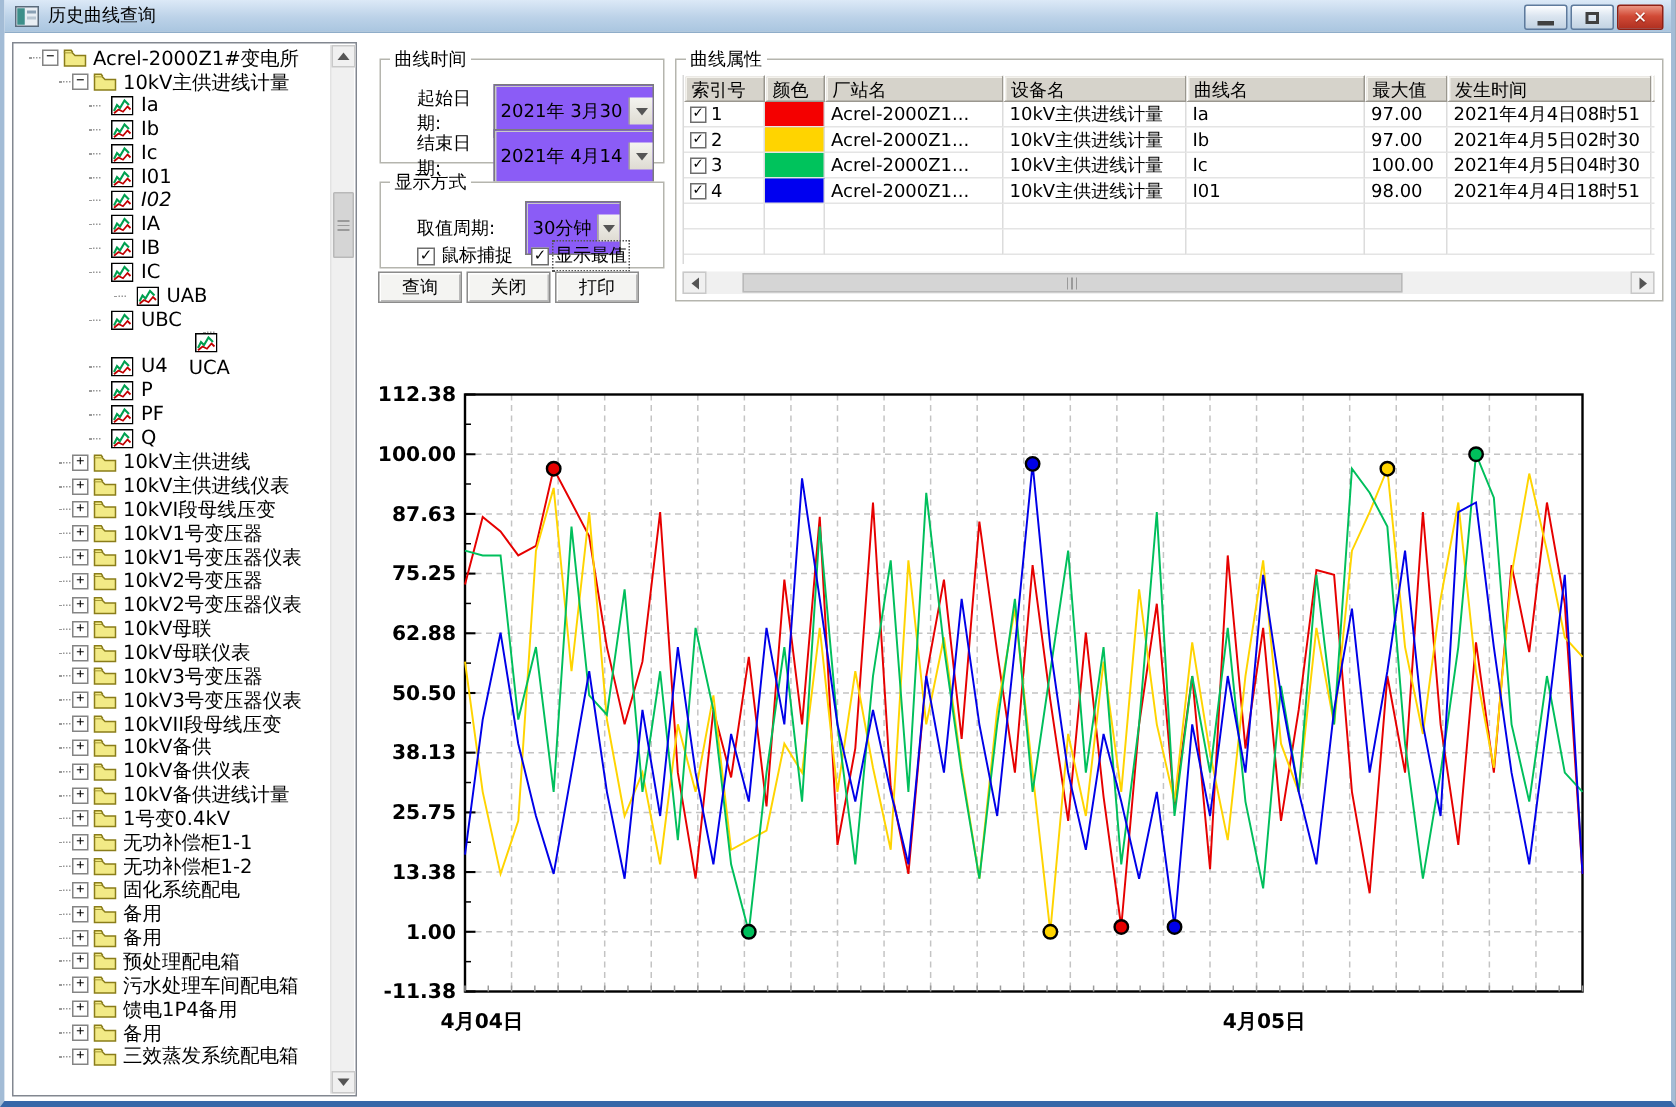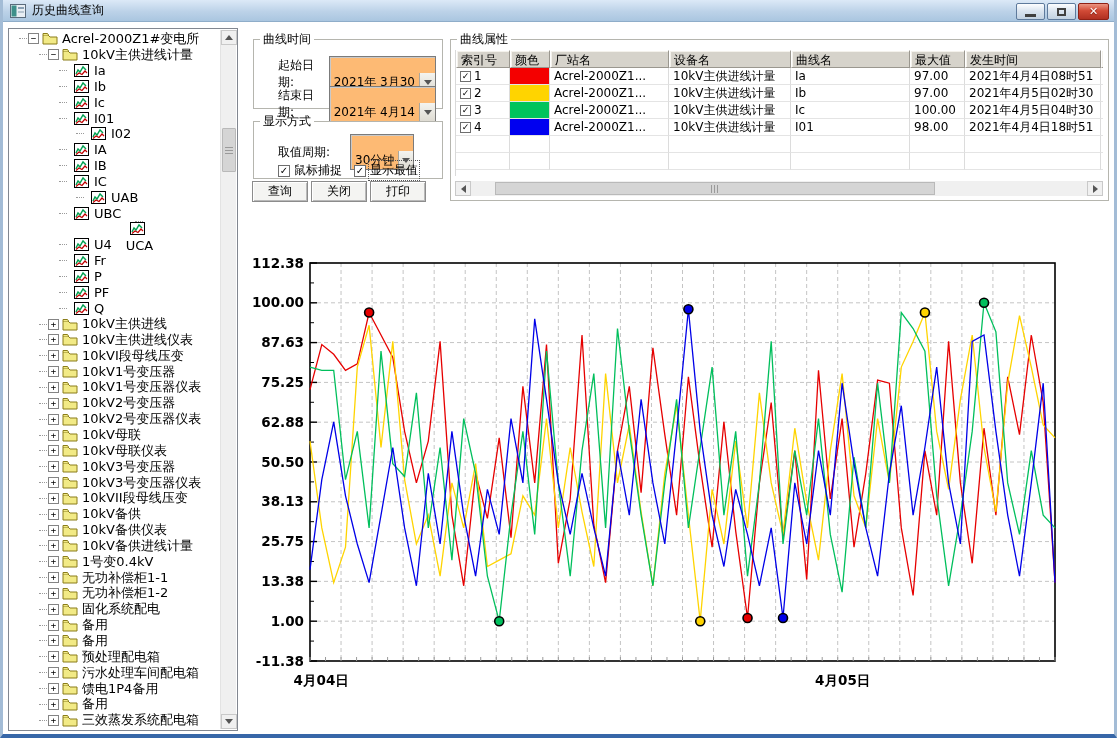--- a/index.html
+++ b/index.html
@@ -44,21 +44,21 @@
   .sb-thumb { position:absolute; left:1px; width:14px; background:#d5d5d5; border:1px solid #b9b9b9; border-radius:1px; cursor:grab; }
   .sb-grip { position:absolute; top:50%; left:50%; transform:translate(-50%,-50%); width:8px; height:8px;
              background:repeating-linear-gradient(90deg,#9a9a9a 0 1px,transparent 1px 3px); }
   
   fieldset.group { position:absolute; border:1px solid #b5b5ae; background:#fff; padding:0; }
   fieldset.group legend { font-size:12px; margin-left:6px; padding:0 3px; }
   .gb-time { left:250px; top:8px; width:190px; height:78px; }
   .gb-mode { left:250px; top:90px; width:190px; height:66px; }
   .form-row { position:absolute; left:24px; right:6px; display:flex; align-items:center; }
   .lbl { font-size:12px; margin-right:4px; }
-  .combo { height:36px; border:1px solid #7b7b7b; background:#fdba74; display:flex; align-items:flex-end;
+  .combo { height:36px; border:1px solid #7b7b7b; background:#8b5cf6; display:flex; align-items:center;
            box-shadow:inset 1px 1px 0 #c9c9c9; cursor:pointer; }
   .combo-text { flex:1; padding:0 4px; font-size:12px; white-space:nowrap; }
   .combo-btn { width:16px; height:18px; background:linear-gradient(#f4f4f0,#dedbd2); border-left:1px solid #a9a69e;
                display:flex; align-items:center; justify-content:center; cursor:pointer; }
   .cb { width:12px; height:12px; border:1px solid #6e6e6e; background:#fff; display:inline-flex;
         align-items:center; justify-content:center; font-size:10px; font-weight:bold; margin-right:4px; cursor:pointer; }
   .cb-label { font-size:12px; }
   .focus-dotted { outline:1px dotted #555; outline-offset:1px; }
   .btn-row { position:absolute; left:249px; top:158px; display:flex; gap:3px; }
   .btn { width:56px; height:21px; background:#f4f4f2; border:1px solid #8c8c8c; font-size:12px;
@@ -165,68 +165,68 @@
           <div class="tree-row" style="padding-left: 49px;">
             <div class="stub"></div>
             <div style="width: 6px;"></div>
             <div class="t-icon"><svg width="15" height="13" viewBox="0 0 15 13">
                 <rect x="0.5" y="0.5" width="14" height="12" fill="#fff" stroke="#000"></rect>
                 <polyline points="2,10 4,6 6,8 9,3 12,6" fill="none" stroke="#00a050" stroke-width="1.4"></polyline>
                 <polyline points="2,11.5 5,9 8,10.5 11,7 13,9" fill="none" stroke="#c00000" stroke-width="1.2"></polyline>
               </svg></div>
             <div class="t-label">I01</div>
           </div>
+          <div class="tree-row" style="padding-left: 49px; font-style: italic;">
+            <div class="stub"></div>
+            <div style="width: 6px;"></div>
+            <div class="t-icon"><svg width="15" height="13" viewBox="0 0 15 13">
+                <rect x="0.5" y="0.5" width="14" height="12" fill="#fff" stroke="#000"></rect>
+                <polyline points="2,10 4,6 6,8 9,3 12,6" fill="none" stroke="#00a050" stroke-width="1.4"></polyline>
+                <polyline points="2,11.5 5,9 8,10.5 11,7 13,9" fill="none" stroke="#c00000" stroke-width="1.2"></polyline>
+              </svg></div>
+            <div class="t-label">I02</div>
+          </div>
+          <div class="tree-row" style="padding-left: 49px;">
+            <div class="stub"></div>
+            <div style="width: 6px;"></div>
+            <div class="t-icon"><svg width="15" height="13" viewBox="0 0 15 13">
+                <rect x="0.5" y="0.5" width="14" height="12" fill="#fff" stroke="#000"></rect>
+                <polyline points="2,10 4,6 6,8 9,3 12,6" fill="none" stroke="#00a050" stroke-width="1.4"></polyline>
+                <polyline points="2,11.5 5,9 8,10.5 11,7 13,9" fill="none" stroke="#c00000" stroke-width="1.2"></polyline>
+              </svg></div>
+            <div class="t-label">IA</div>
+          </div>
+          <div class="tree-row" style="padding-left: 49px;">
+            <div class="stub"></div>
+            <div style="width: 6px;"></div>
+            <div class="t-icon"><svg width="15" height="13" viewBox="0 0 15 13">
+                <rect x="0.5" y="0.5" width="14" height="12" fill="#fff" stroke="#000"></rect>
+                <polyline points="2,10 4,6 6,8 9,3 12,6" fill="none" stroke="#00a050" stroke-width="1.4"></polyline>
+                <polyline points="2,11.5 5,9 8,10.5 11,7 13,9" fill="none" stroke="#c00000" stroke-width="1.2"></polyline>
+              </svg></div>
+            <div class="t-label">IB</div>
+          </div>
+          <div class="tree-row" style="padding-left: 49px;">
+            <div class="stub"></div>
+            <div style="width: 6px;"></div>
+            <div class="t-icon"><svg width="15" height="13" viewBox="0 0 15 13">
+                <rect x="0.5" y="0.5" width="14" height="12" fill="#fff" stroke="#000"></rect>
+                <polyline points="2,10 4,6 6,8 9,3 12,6" fill="none" stroke="#00a050" stroke-width="1.4"></polyline>
+                <polyline points="2,11.5 5,9 8,10.5 11,7 13,9" fill="none" stroke="#c00000" stroke-width="1.2"></polyline>
+              </svg></div>
+            <div class="t-label">IC</div>
+          </div>
           <div class="tree-row" style="padding-left: 66px;">
             <div class="stub"></div>
             <div style="width: 6px;"></div>
             <div class="t-icon"><svg width="15" height="13" viewBox="0 0 15 13">
                 <rect x="0.5" y="0.5" width="14" height="12" fill="#fff" stroke="#000"></rect>
                 <polyline points="2,10 4,6 6,8 9,3 12,6" fill="none" stroke="#00a050" stroke-width="1.4"></polyline>
                 <polyline points="2,11.5 5,9 8,10.5 11,7 13,9" fill="none" stroke="#c00000" stroke-width="1.2"></polyline>
               </svg></div>
-            <div class="t-label">I02</div>
-          </div>
-          <div class="tree-row" style="padding-left: 49px;">
-            <div class="stub"></div>
-            <div style="width: 6px;"></div>
-            <div class="t-icon"><svg width="15" height="13" viewBox="0 0 15 13">
-                <rect x="0.5" y="0.5" width="14" height="12" fill="#fff" stroke="#000"></rect>
-                <polyline points="2,10 4,6 6,8 9,3 12,6" fill="none" stroke="#00a050" stroke-width="1.4"></polyline>
-                <polyline points="2,11.5 5,9 8,10.5 11,7 13,9" fill="none" stroke="#c00000" stroke-width="1.2"></polyline>
-              </svg></div>
-            <div class="t-label">IA</div>
-          </div>
-          <div class="tree-row" style="padding-left: 49px;">
-            <div class="stub"></div>
-            <div style="width: 6px;"></div>
-            <div class="t-icon"><svg width="15" height="13" viewBox="0 0 15 13">
-                <rect x="0.5" y="0.5" width="14" height="12" fill="#fff" stroke="#000"></rect>
-                <polyline points="2,10 4,6 6,8 9,3 12,6" fill="none" stroke="#00a050" stroke-width="1.4"></polyline>
-                <polyline points="2,11.5 5,9 8,10.5 11,7 13,9" fill="none" stroke="#c00000" stroke-width="1.2"></polyline>
-              </svg></div>
-            <div class="t-label">IB</div>
-          </div>
-          <div class="tree-row" style="padding-left: 49px;">
-            <div class="stub"></div>
-            <div style="width: 6px;"></div>
-            <div class="t-icon"><svg width="15" height="13" viewBox="0 0 15 13">
-                <rect x="0.5" y="0.5" width="14" height="12" fill="#fff" stroke="#000"></rect>
-                <polyline points="2,10 4,6 6,8 9,3 12,6" fill="none" stroke="#00a050" stroke-width="1.4"></polyline>
-                <polyline points="2,11.5 5,9 8,10.5 11,7 13,9" fill="none" stroke="#c00000" stroke-width="1.2"></polyline>
-              </svg></div>
-            <div class="t-label">IC</div>
-          </div>
-          <div class="tree-row" style="padding-left: 66px;">
-            <div class="stub"></div>
-            <div style="width: 6px;"></div>
-            <div class="t-icon"><svg width="15" height="13" viewBox="0 0 15 13">
-                <rect x="0.5" y="0.5" width="14" height="12" fill="#fff" stroke="#000"></rect>
-                <polyline points="2,10 4,6 6,8 9,3 12,6" fill="none" stroke="#00a050" stroke-width="1.4"></polyline>
-                <polyline points="2,11.5 5,9 8,10.5 11,7 13,9" fill="none" stroke="#c00000" stroke-width="1.2"></polyline>
-              </svg></div>
             <div class="t-label">UAB</div>
           </div>
           <div class="tree-row" style="padding-left: 49px;">
             <div class="stub"></div>
             <div style="width: 6px;"></div>
             <div class="t-icon"><svg width="15" height="13" viewBox="0 0 15 13">
                 <rect x="0.5" y="0.5" width="14" height="12" fill="#fff" stroke="#000"></rect>
                 <polyline points="2,10 4,6 6,8 9,3 12,6" fill="none" stroke="#00a050" stroke-width="1.4"></polyline>
                 <polyline points="2,11.5 5,9 8,10.5 11,7 13,9" fill="none" stroke="#c00000" stroke-width="1.2"></polyline>
               </svg></div>
@@ -244,30 +244,20 @@
           </div>
           <div class="tree-row" style="padding-left: 49px;">
             <div class="stub"></div>
             <div style="width: 6px;"></div>
             <div class="t-icon"><svg width="15" height="13" viewBox="0 0 15 13">
                 <rect x="0.5" y="0.5" width="14" height="12" fill="#fff" stroke="#000"></rect>
                 <polyline points="2,10 4,6 6,8 9,3 12,6" fill="none" stroke="#00a050" stroke-width="1.4"></polyline>
                 <polyline points="2,11.5 5,9 8,10.5 11,7 13,9" fill="none" stroke="#c00000" stroke-width="1.2"></polyline>
               </svg></div>
             <div class="t-label">U4</div>
-          </div>
-          <div class="tree-row" style="padding-left: 49px;">
-            <div class="stub"></div>
-            <div style="width: 6px;"></div>
-            <div class="t-icon"><svg width="15" height="13" viewBox="0 0 15 13">
-                <rect x="0.5" y="0.5" width="14" height="12" fill="#fff" stroke="#000"></rect>
-                <polyline points="2,10 4,6 6,8 9,3 12,6" fill="none" stroke="#00a050" stroke-width="1.4"></polyline>
-                <polyline points="2,11.5 5,9 8,10.5 11,7 13,9" fill="none" stroke="#c00000" stroke-width="1.2"></polyline>
-              </svg></div>
-            <div class="t-label">Fr</div>
           </div>
           <div class="tree-row" style="padding-left: 49px;">
             <div class="stub"></div>
             <div style="width: 6px;"></div>
             <div class="t-icon"><svg width="15" height="13" viewBox="0 0 15 13">
                 <rect x="0.5" y="0.5" width="14" height="12" fill="#fff" stroke="#000"></rect>
                 <polyline points="2,10 4,6 6,8 9,3 12,6" fill="none" stroke="#00a050" stroke-width="1.4"></polyline>
                 <polyline points="2,11.5 5,9 8,10.5 11,7 13,9" fill="none" stroke="#c00000" stroke-width="1.2"></polyline>
               </svg></div>
             <div class="t-label">P</div>

